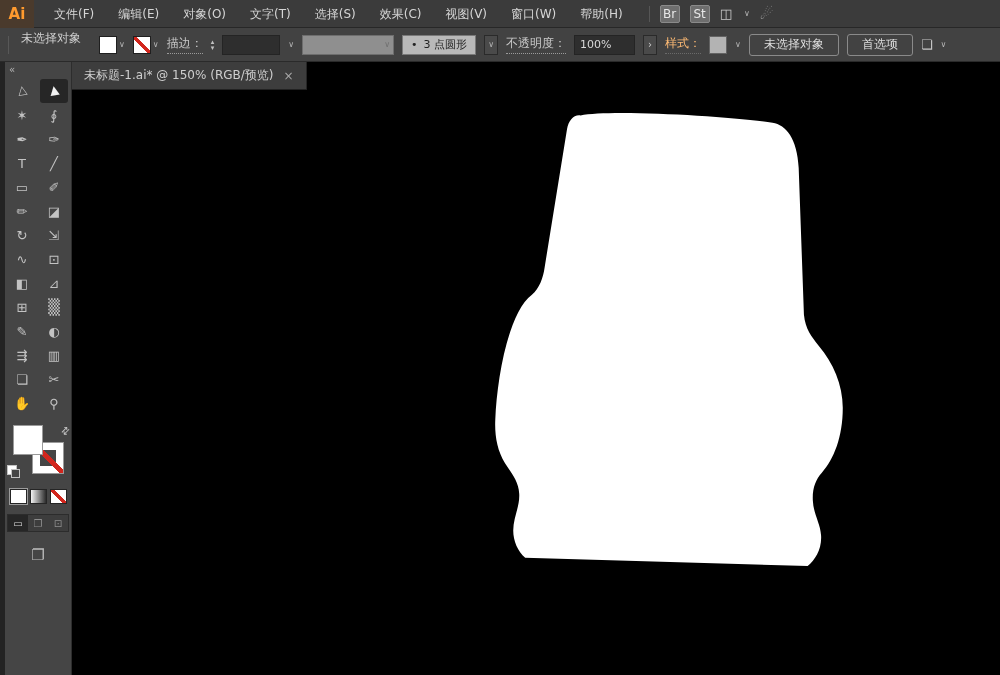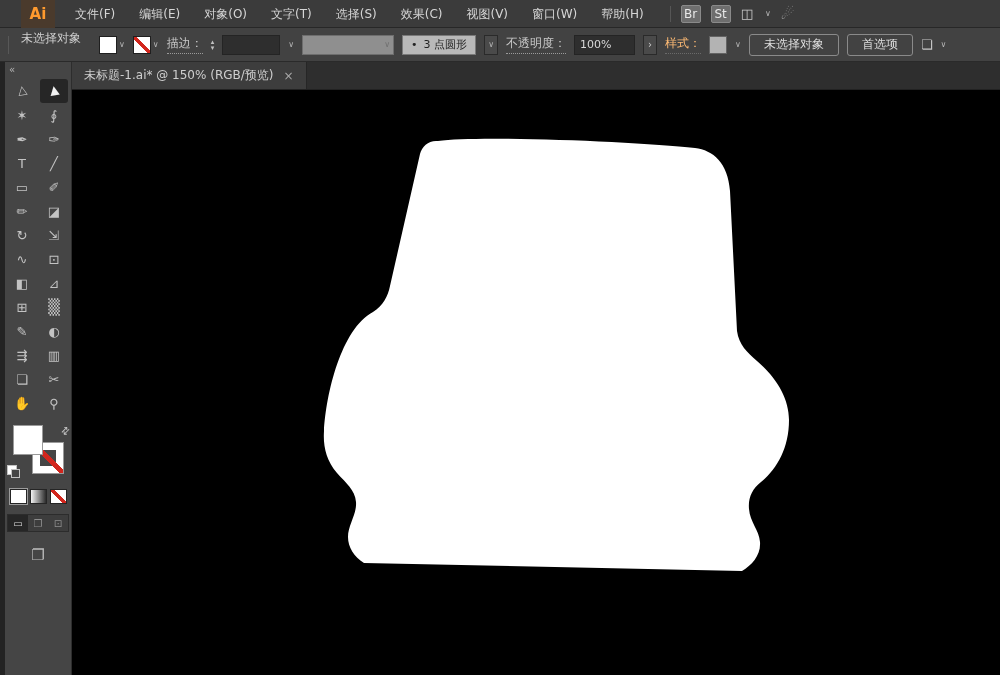--- a/index.html
+++ b/index.html
@@ -4,21 +4,21 @@
 <style>
   * { margin:0; padding:0; box-sizing:border-box; }
   html,body { width:1000px; height:675px; overflow:hidden; background:#000;
     font-family:"DejaVu Sans","Liberation Sans",sans-serif; }
   .app { width:1000px; height:675px; display:flex; flex-direction:column; }
 
   
   .menubar { height:28px; background:#3b3b3b; border-bottom:1px solid #272727;
     display:flex; align-items:center; flex:0 0 auto; }
   .ai-logo { width:34px; height:28px; background:#4a3a2c; color:#ff9a2e;
-    font-weight:bold; font-size:15px; display:flex; align-items:center; justify-content:center;margin-left:21px; }
+    font-weight:bold; font-size:15px; display:flex; align-items:center; justify-content:center; }
   .menus { display:flex; align-items:center; margin-left:8px;justify-content:center; }
   .menu-item { color:#d6d6d6; font-size:12px; padding:0 12px; line-height:28px; cursor:default; }
   .menubar-right { display:flex; align-items:center; gap:10px; margin-left:14px; }
   .vsep { width:1px; height:16px; background:#565656; }
   .badge { width:20px; height:18px; background:#6e6e6e; color:#e8e8e8; border:1px solid #8a8a8a;
     border-radius:2px; font-size:12px; display:flex; align-items:center; justify-content:center; }
   .ws-icon { color:#c9c9c9; font-size:13px; letter-spacing:2px; }
   .chev { color:#b5b5b5; font-size:8px; }
   .cslive { color:#8f8f8f; font-size:15px; }
 
@@ -86,21 +86,21 @@
     background:linear-gradient(45deg,transparent 40%,#d2261d 40%,#d2261d 60%,transparent 60%); }
 
   .modes-row { display:flex; margin-top:10px; border:1px solid #2c2c2c; }
   .mode { width:20px; height:16px; display:flex; align-items:center; justify-content:center;
     color:#8d8d8d; font-size:10px; background:#3d3d3d; }
   .mode.active { background:#262626; color:#d8d8d8; }
 
   .screen-mode { margin-top:14px; color:#bdbdbd; font-size:15px; }
 
   
-  .canvas-col { flex:1; display:flex; flex-direction:column; min-width:0; }
+  .canvas-col { flex:1; display:flex; flex-direction:row; min-width:0; }
   .tabstrip { height:28px; background:#2e2e2e; border-bottom:1px solid #222; display:flex; flex:0 0 auto; }
   .tab { background:#3d3d3d; border-right:1px solid #262626; display:flex; align-items:center;
     gap:10px; padding:0 12px; }
   .tab-title { color:#cfcfcf; font-size:12px; white-space:nowrap; }
   .tab-close { color:#a8a8a8; font-size:12px; cursor:default; }
   .canvas { flex:1; background:#000; position:relative; }
   .canvas svg { position:absolute; inset:0; width:100%; height:100%; }
 </style>
 </head>
 <body>

